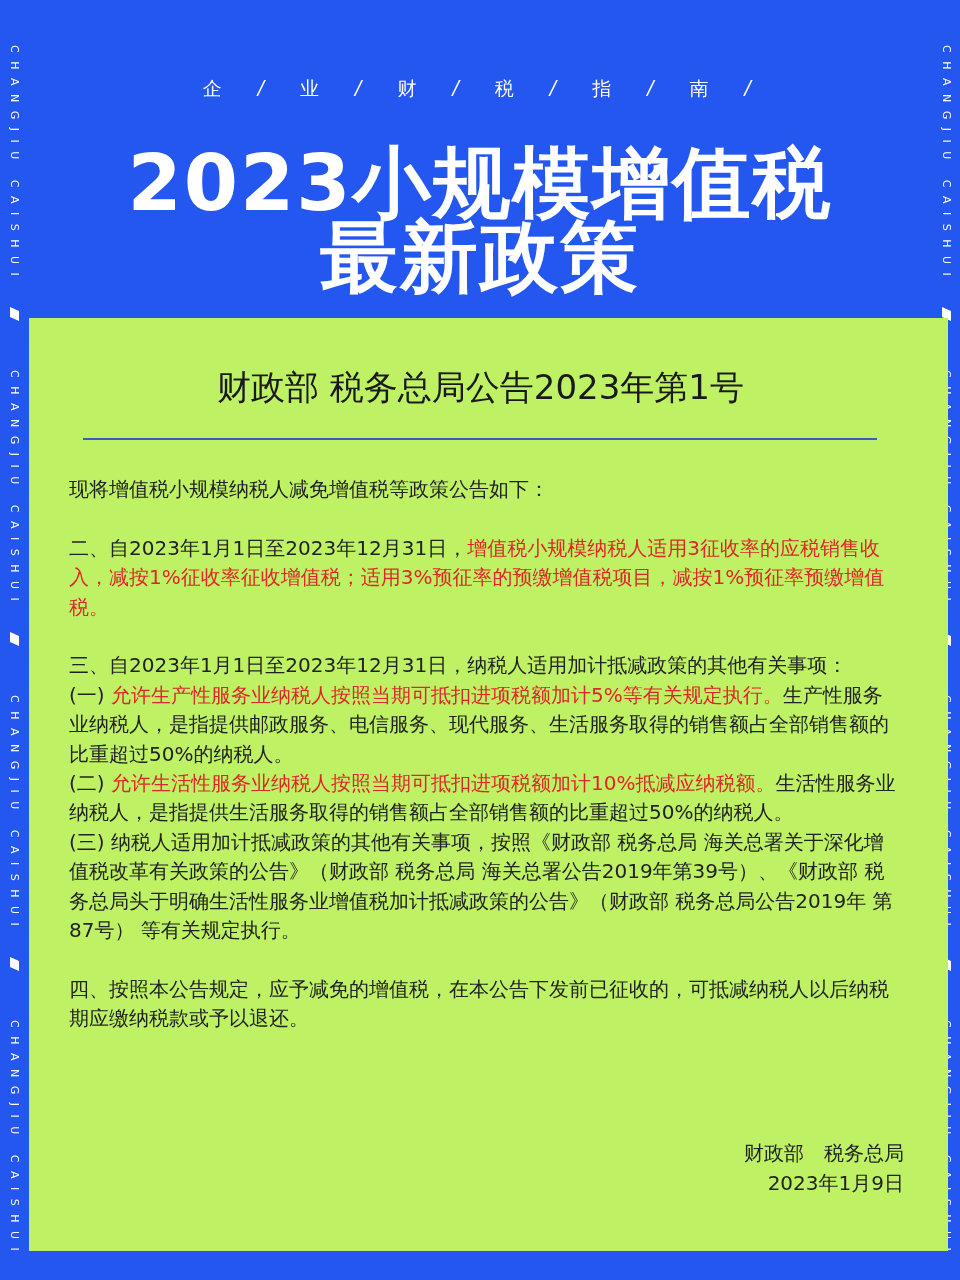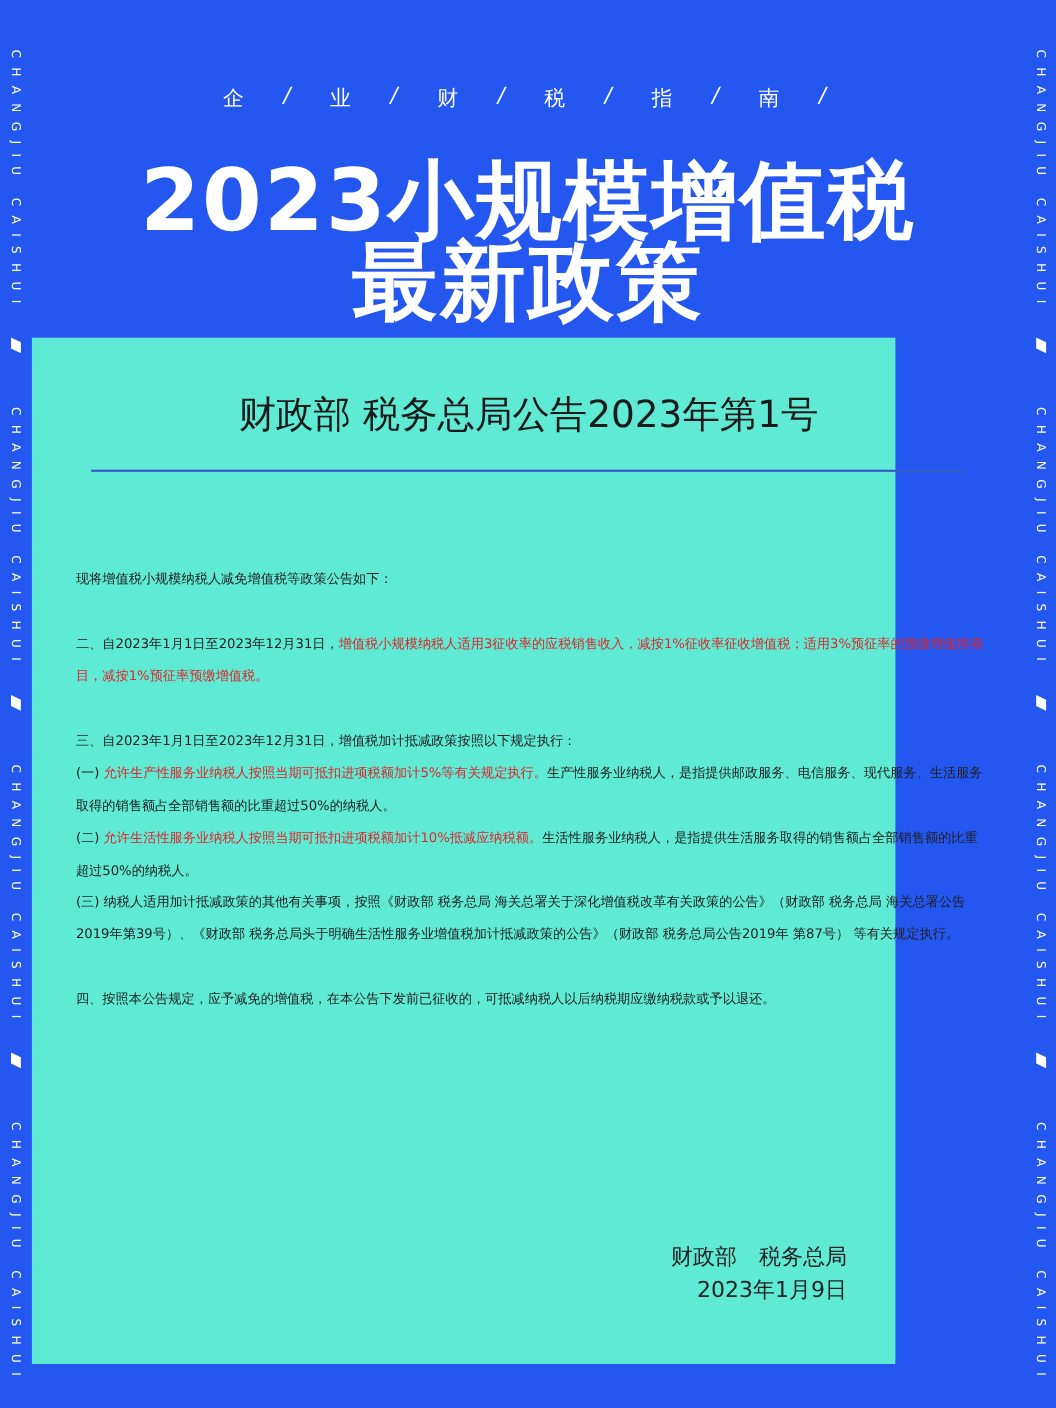--- a/index.html
+++ b/index.html
@@ -72,46 +72,45 @@
       font-weight: bold;
       font-size: 78px;
       line-height: 1;
       letter-spacing: 2px;
       color: #ffffff;
     }
     .title.line1 { top: 144px; }
     .title.line2 { top: 218px; }
     .card {
       position: absolute;
-      left: 29px; top: 307px;
-      width: 785px; height: 933px;
-      background: #5eead4;
+      left: 29px; top: 318px;
+      width: 919px; height: 933px;
+      background: #bef264;
     }
     .doc-title {
       position: absolute;
       top: 47px; left: 0; width: 903px;
       text-align: center;
       font-size: 34px;
       color: #1a1a1a;
       letter-spacing: 0px;
     }
     .divider {
       position: absolute;
       top: 120px; left: 54px;
       width: 794px; height: 2px;
       background: #3a5bc7;
     }
     .body-text {
       position: absolute;
       left: 40px; top: 157px;
       width: 830px;
-      font-size: 12px;
+      font-size: 20px;
       line-height: 29.4px;
       color: #222;
-      margin-top: 48px;
     }
     .body-text p { margin: 0; }
     .body-text .gap { height: 29.4px; }
     .red { color: #e0262a; }
     .signature {
       position: absolute;
       right: 44px; top: 820px;
       text-align: right;
       font-size: 20px;
       line-height: 30px;
@@ -182,21 +181,21 @@
   <div class="divider"></div>
 
   <div class="body-text">
     <p>现将增值税小规模纳税人减免增值税等政策公告如下：</p>
 
     <div class="gap"></div>
 
     <p><span>二、自2023年1月1日至2023年12月31日，</span><span class="red">增值税小规模纳税人适用3征收率的应税销售收入，减按1%征收率征收增值税；适用3%预征率的预缴增值税项目，减按1%预征率预缴增值税。</span></p>
     <div class="gap"></div>
 
-    <p>三、自2023年1月1日至2023年12月31日，增值税加计抵减政策按照以下规定执行：</p>
+    <p>三、自2023年1月1日至2023年12月31日，纳税人适用加计抵减政策的其他有关事项：</p>
     <p><span>(一) </span><span class="red">允许生产性服务业纳税人按照当期可抵扣进项税额加计5%等有关规定执行。</span><span>生产性服务业纳税人，是指提供邮政服务、电信服务、现代服务、生活服务取得的销售额占全部销售额的比重超过50%的纳税人。</span></p>
     <p><span>(二) </span><span class="red">允许生活性服务业纳税人按照当期可抵扣进项税额加计10%抵减应纳税额。</span><span>生活性服务业纳税人，是指提供生活服务取得的销售额占全部销售额的比重超过50%的纳税人。</span></p>
     <p>(三) 纳税人适用加计抵减政策的其他有关事项，按照《财政部 税务总局 海关总署关于深化增值税改革有关政策的公告》（财政部 税务总局 海关总署公告2019年第39号）、《财政部 税务总局头于明确生活性服务业增值税加计抵减政策的公告》（财政部 税务总局公告2019年 第87号） 等有关规定执行。</p>
     <div class="gap"></div>
 
     <p>四、按照本公告规定，应予减免的增值税，在本公告下发前已征收的，可抵减纳税人以后纳税期应缴纳税款或予以退还。</p>
   </div>
 
   <div class="signature">
     <div>财政部　税务总局</div>

